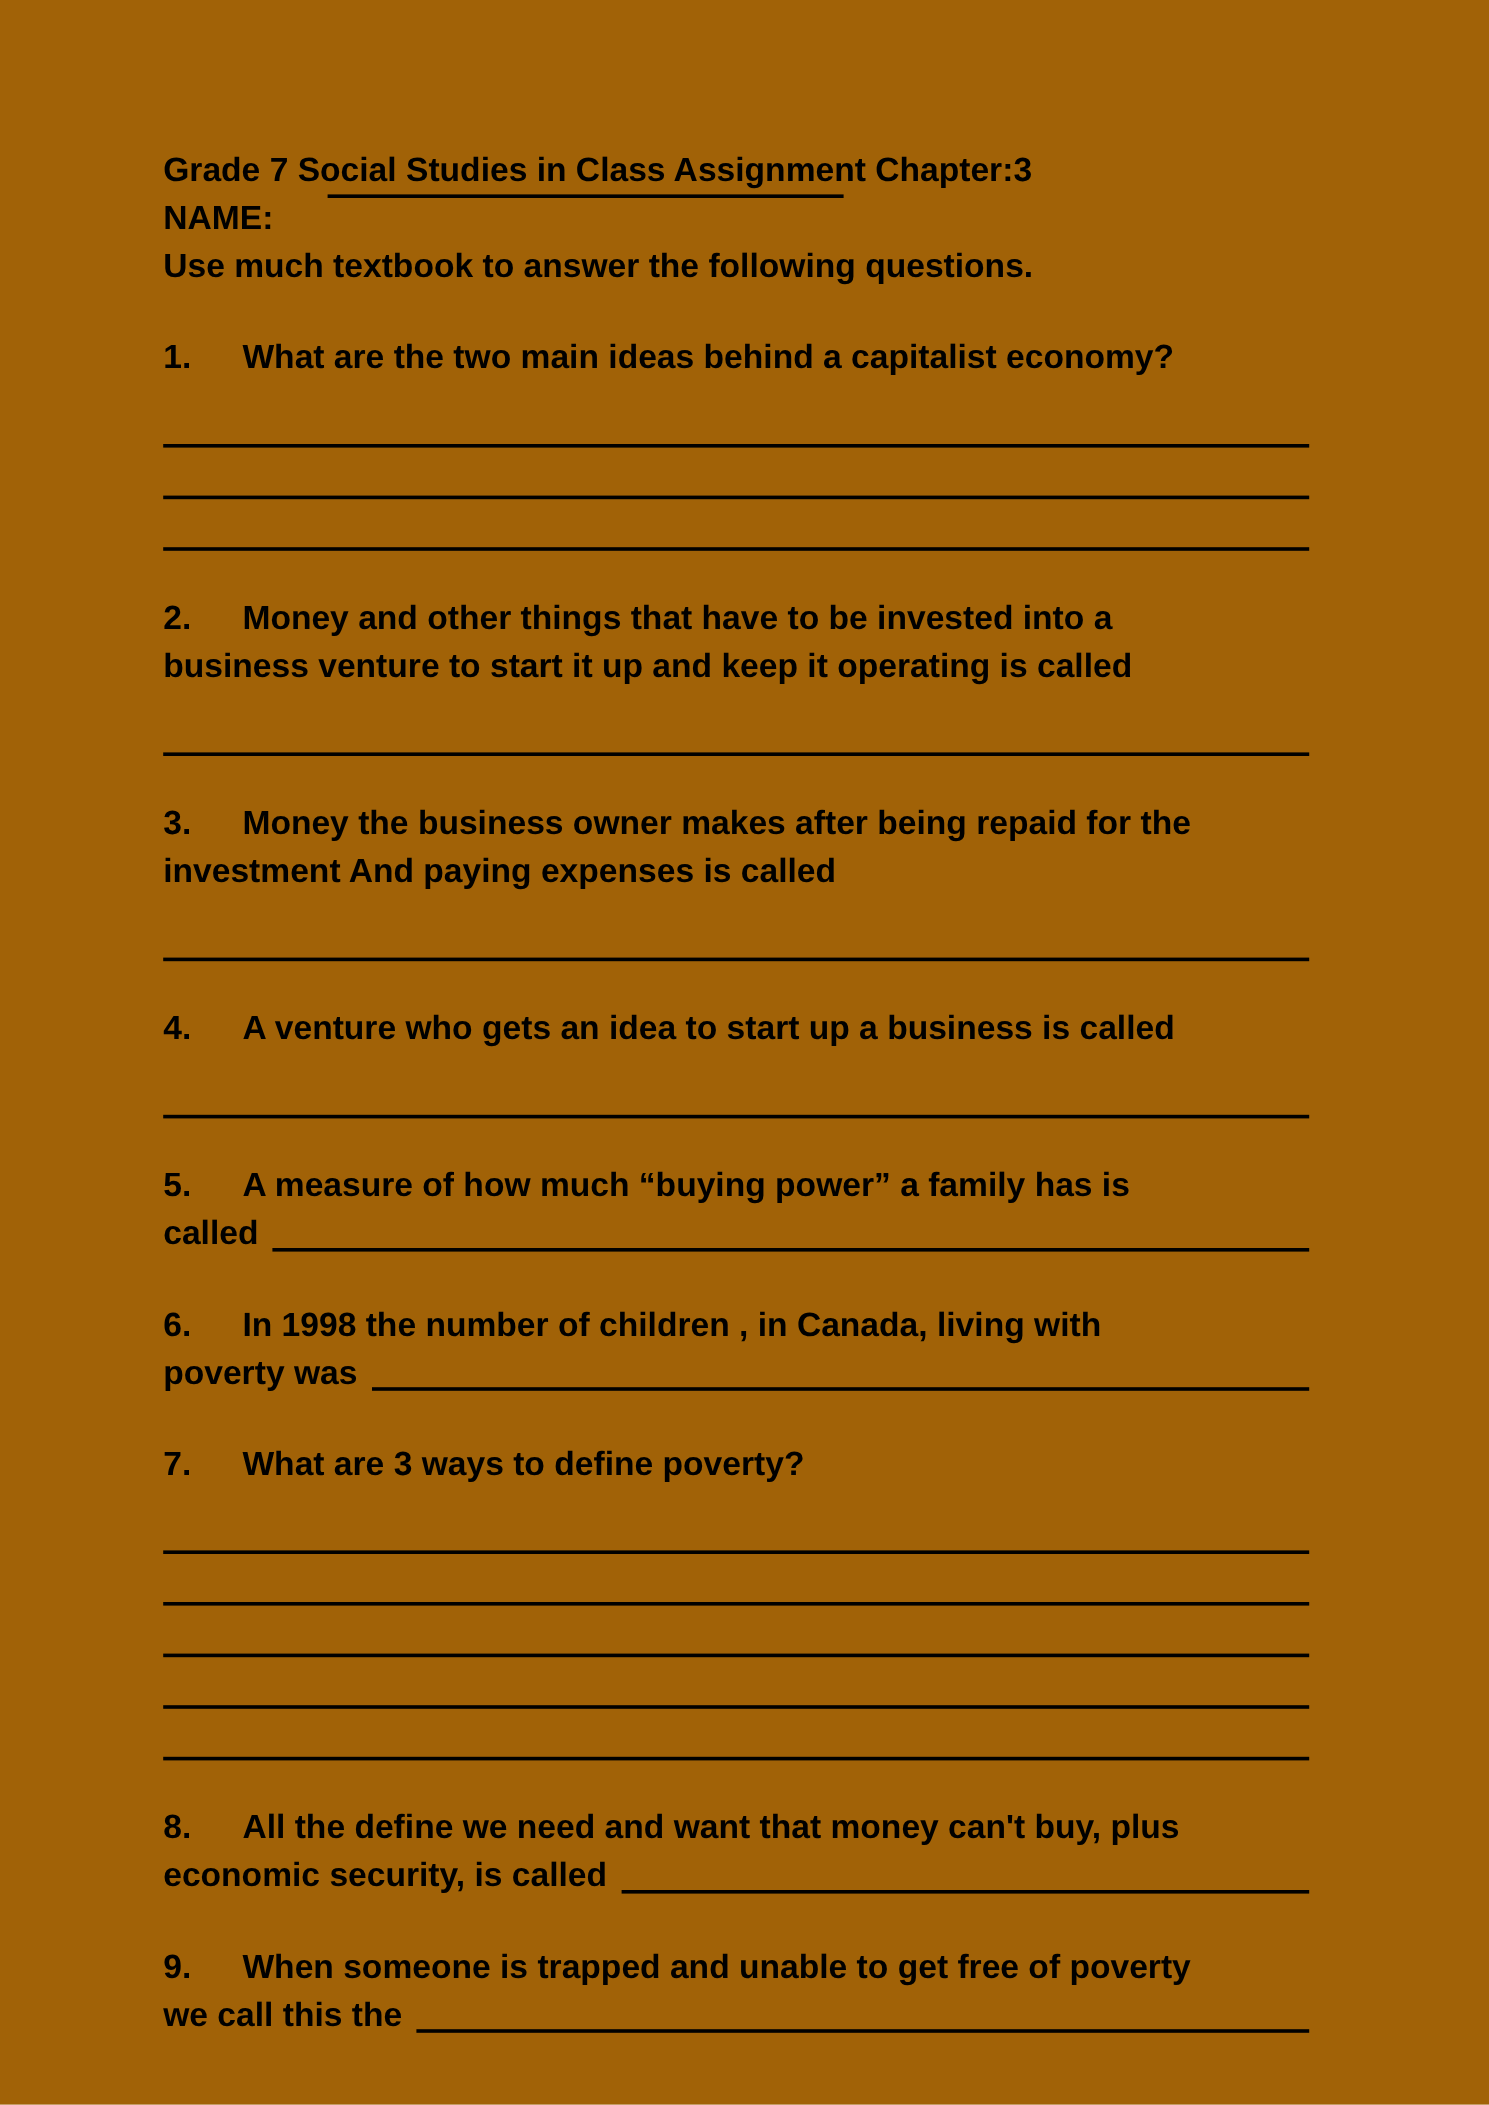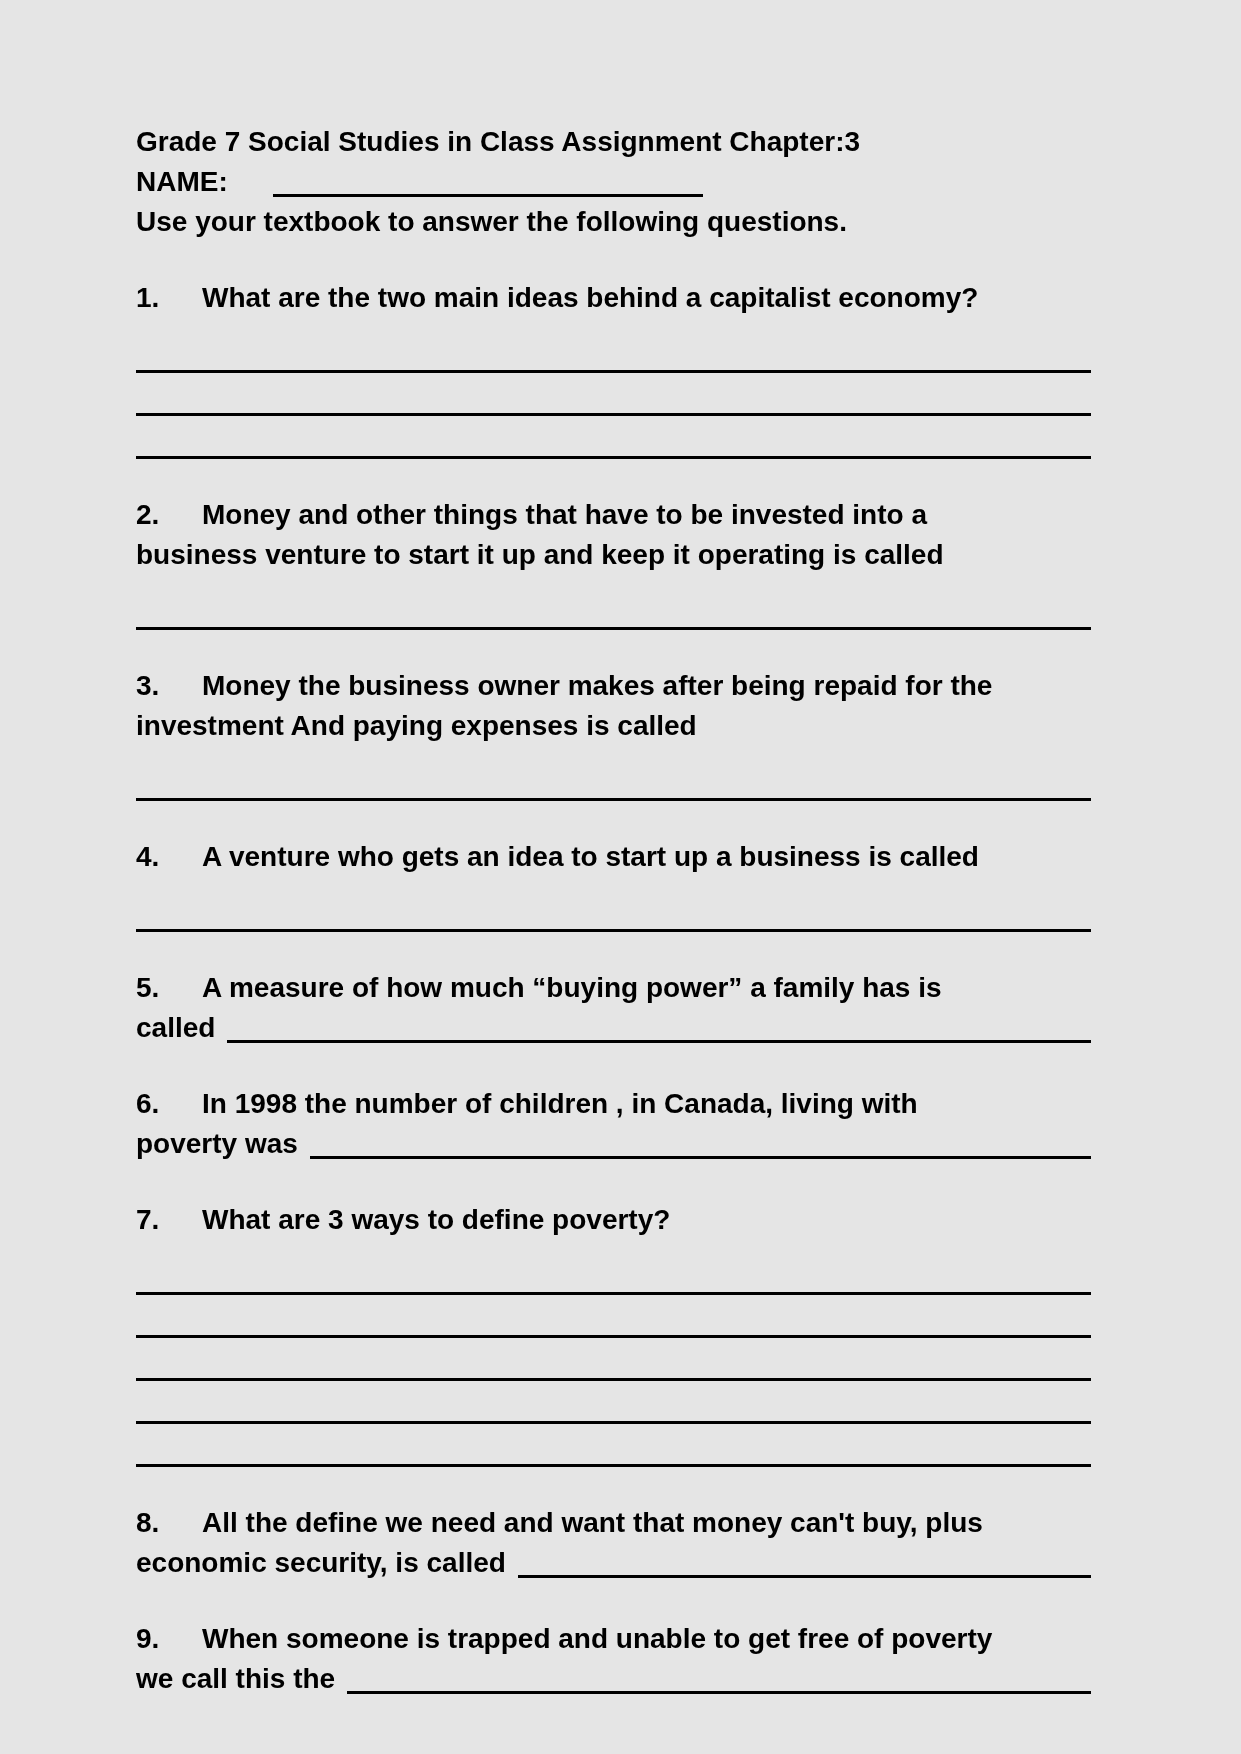--- a/index.html
+++ b/index.html
@@ -5,31 +5,31 @@
   html, body {
     margin: 0;
     padding: 0;
     background: #ffffff;
   }
   .page {
     position: relative;
     width: 1241px;
     height: 1754px;
     box-sizing: border-box;
-    background: #e5e5e5;
+    background: #a16207;
     color: #000000;
     padding: 122px 150px 0 136px;
     font-family: "Liberation Sans", sans-serif;
     font-weight: bold;
     font-size: 28px;
     line-height: 40px;
     overflow: hidden;
   }
   .hline { white-space: nowrap; }
-  .name-row { display: flex; align-items: flex-end; gap: 31px; }
+  .name-row { display: flex; align-items: flex-start; gap: 31px; }
   .name-fill {
     flex: 0 0 auto;
     width: 430px;
     border-bottom: 3px solid #000;
     margin: 0 0 5px 14px;
   }
   .q { margin-top: 36px; }
   .qline { white-space: nowrap; }
   .qnum { display: inline-block; width: 66px; }
   .flexline { display: flex; align-items: stretch; white-space: nowrap; }
@@ -45,21 +45,21 @@
 <body>
 
 <div class="page">
 
   <header>
     <div class="hline">Grade 7 Social Studies in Class Assignment Chapter:3</div>
     <div class="name-row">
       <span>NAME:</span>
       <span class="name-fill"></span>
     </div>
-    <div class="hline">Use your textbook to answer the following questions.</div>
+    <div class="hline">Use much textbook to answer the following questions.</div>
   </header>
 
   <section class="q">
     <div class="qline">
       <span class="qnum">1.</span><span>What are the two main ideas behind a capitalist economy?</span>
     </div>
     <div class="answers">
       <div class="aline"></div>
       <div class="aline"></div>
       <div class="aline"></div>

